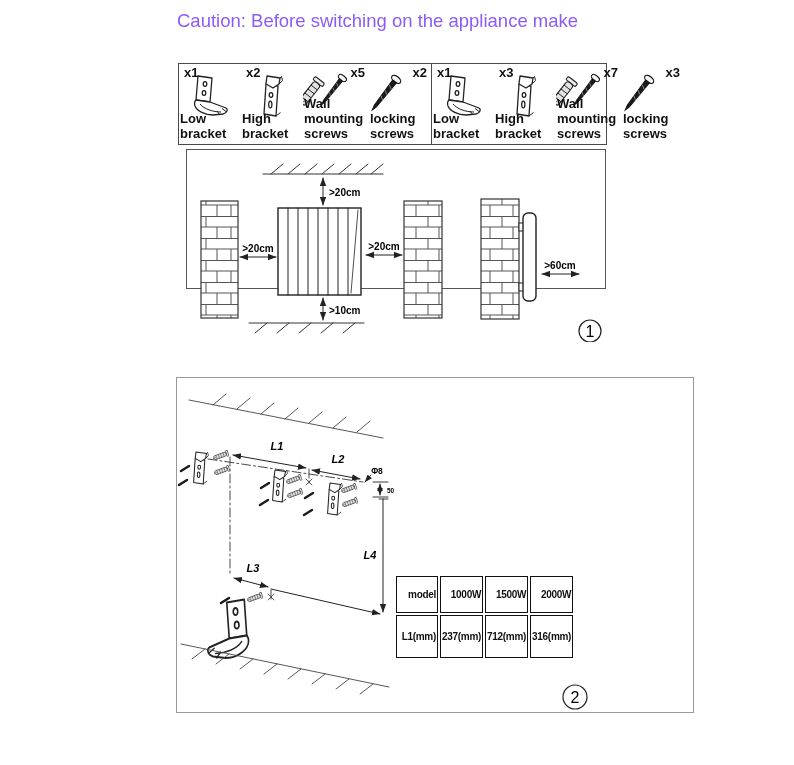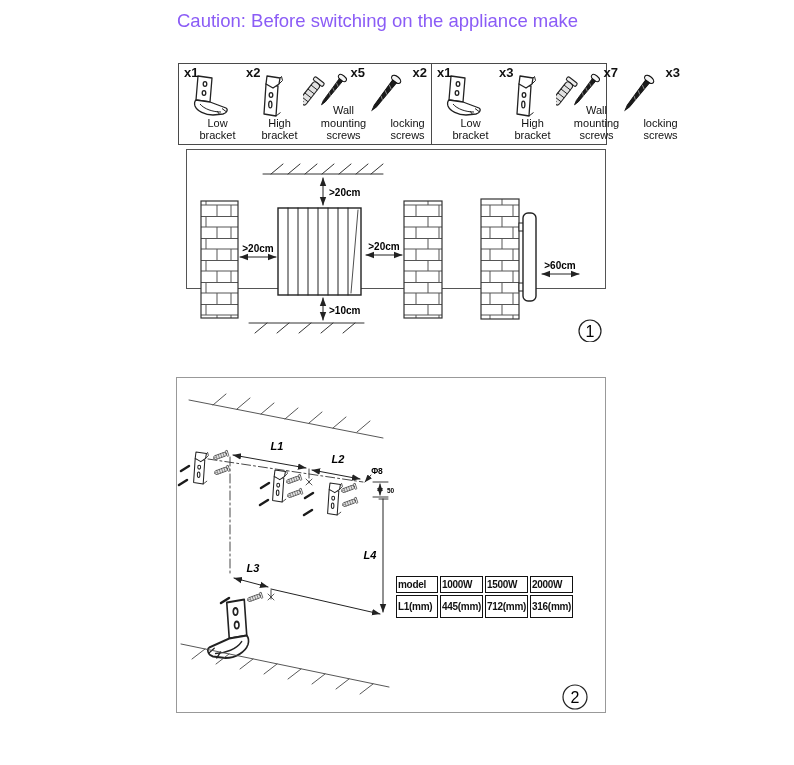--- a/index.html
+++ b/index.html
@@ -11,47 +11,47 @@
     position:absolute;left:177px;top:10px;width:450px;
     font-size:18.5px;line-height:22px;color:#8b5cf6;
   }
   
   .parts-box{
     position:absolute;left:178px;top:63px;width:429px;height:82px;
     border:1px solid #4a4a4a;box-sizing:border-box;display:flex;background:#fff;
   }
   .pgroup{flex:1;display:flex}
   .pgroup.g2{border-left:1px solid #4a4a4a}
-  .part{flex:1;position:relative;text-align:center}
+  .part{flex:1;position:relative;}
   .part svg{display:block;margin:9px auto 0}
   .qty{position:absolute;top:1px;left:5px;font-size:13px;font-weight:bold;color:#111}
   .part.qr .qty{left:auto;right:4px}
   .cap{
-    position:absolute;left:16px;right:1px;bottom:2px;
-    font-size:11px;font-weight:normal;line-height:1.15;color:#111;
+    position:absolute;left:1px;right:1px;bottom:2px;
+    font-size:13px;font-weight:bold;line-height:1.15;color:#111;
   }
   
   .dbox{position:absolute;background:#fff;box-sizing:border-box}
   #d1{left:186px;top:149px;width:420px;height:140px;border:1.5px solid #555}
-  #d2{left:176px;top:377px;width:430px;height:336px;border:1px solid #999}
+  #d2{left:176px;top:377px;width:518px;height:336px;border:1px solid #999}
   #d1 svg,#d2 svg{display:block}
   
   .dim{font-family:"Liberation Sans",sans-serif;font-size:10px;font-weight:bold}
   .lbl{font-family:"Liberation Sans",sans-serif;font-size:11px;font-weight:bold;font-style:italic}
   .sm{font-family:"Liberation Sans",sans-serif;font-size:8.5px;font-weight:bold}
   .xs{font-family:"Liberation Sans",sans-serif;font-size:6.5px;font-weight:bold}
   .circ{font-family:"Liberation Sans",sans-serif;font-size:16px;font-weight:500}
   
   .spec-table{
     position:absolute;left:217px;top:196px;
     border-collapse:separate;border-spacing:2px;
     font-size:10px;font-weight:bold;color:#111;background:#fff;
   }
   .spec-table td{
-    border:1px solid #111;padding:0 1px;text-align:left;
+    border:1px solid #111;padding:10px 1px;text-align:right;
     min-width:36px;height:21px;letter-spacing:-0.3px;
   }
   .spec-table tr.hd td{height:15px;min-width:38px}
 </style>
 </head>
 <body>
 
 <svg width="0" height="0" style="position:absolute" aria-hidden="true">
   <defs>
     <marker id="arr" viewBox="0 0 10 10" refX="9" refY="5" markerWidth="9" markerHeight="9" orient="auto-start-reverse">
@@ -285,19 +285,19 @@
   <table class="spec-table">
     <tbody>
       <tr class="hd">
         <td>model</td>
         <td>1000W</td>
         <td>1500W</td>
         <td>2000W</td>
       </tr>
       <tr>
         <td>L1(mm)</td>
-        <td>445(mm)</td>
+        <td>237(mm)</td>
         <td>712(mm)</td>
         <td>316(mm)</td>
       </tr>
     </tbody>
   </table>
 </div>
 
 </body></html>

